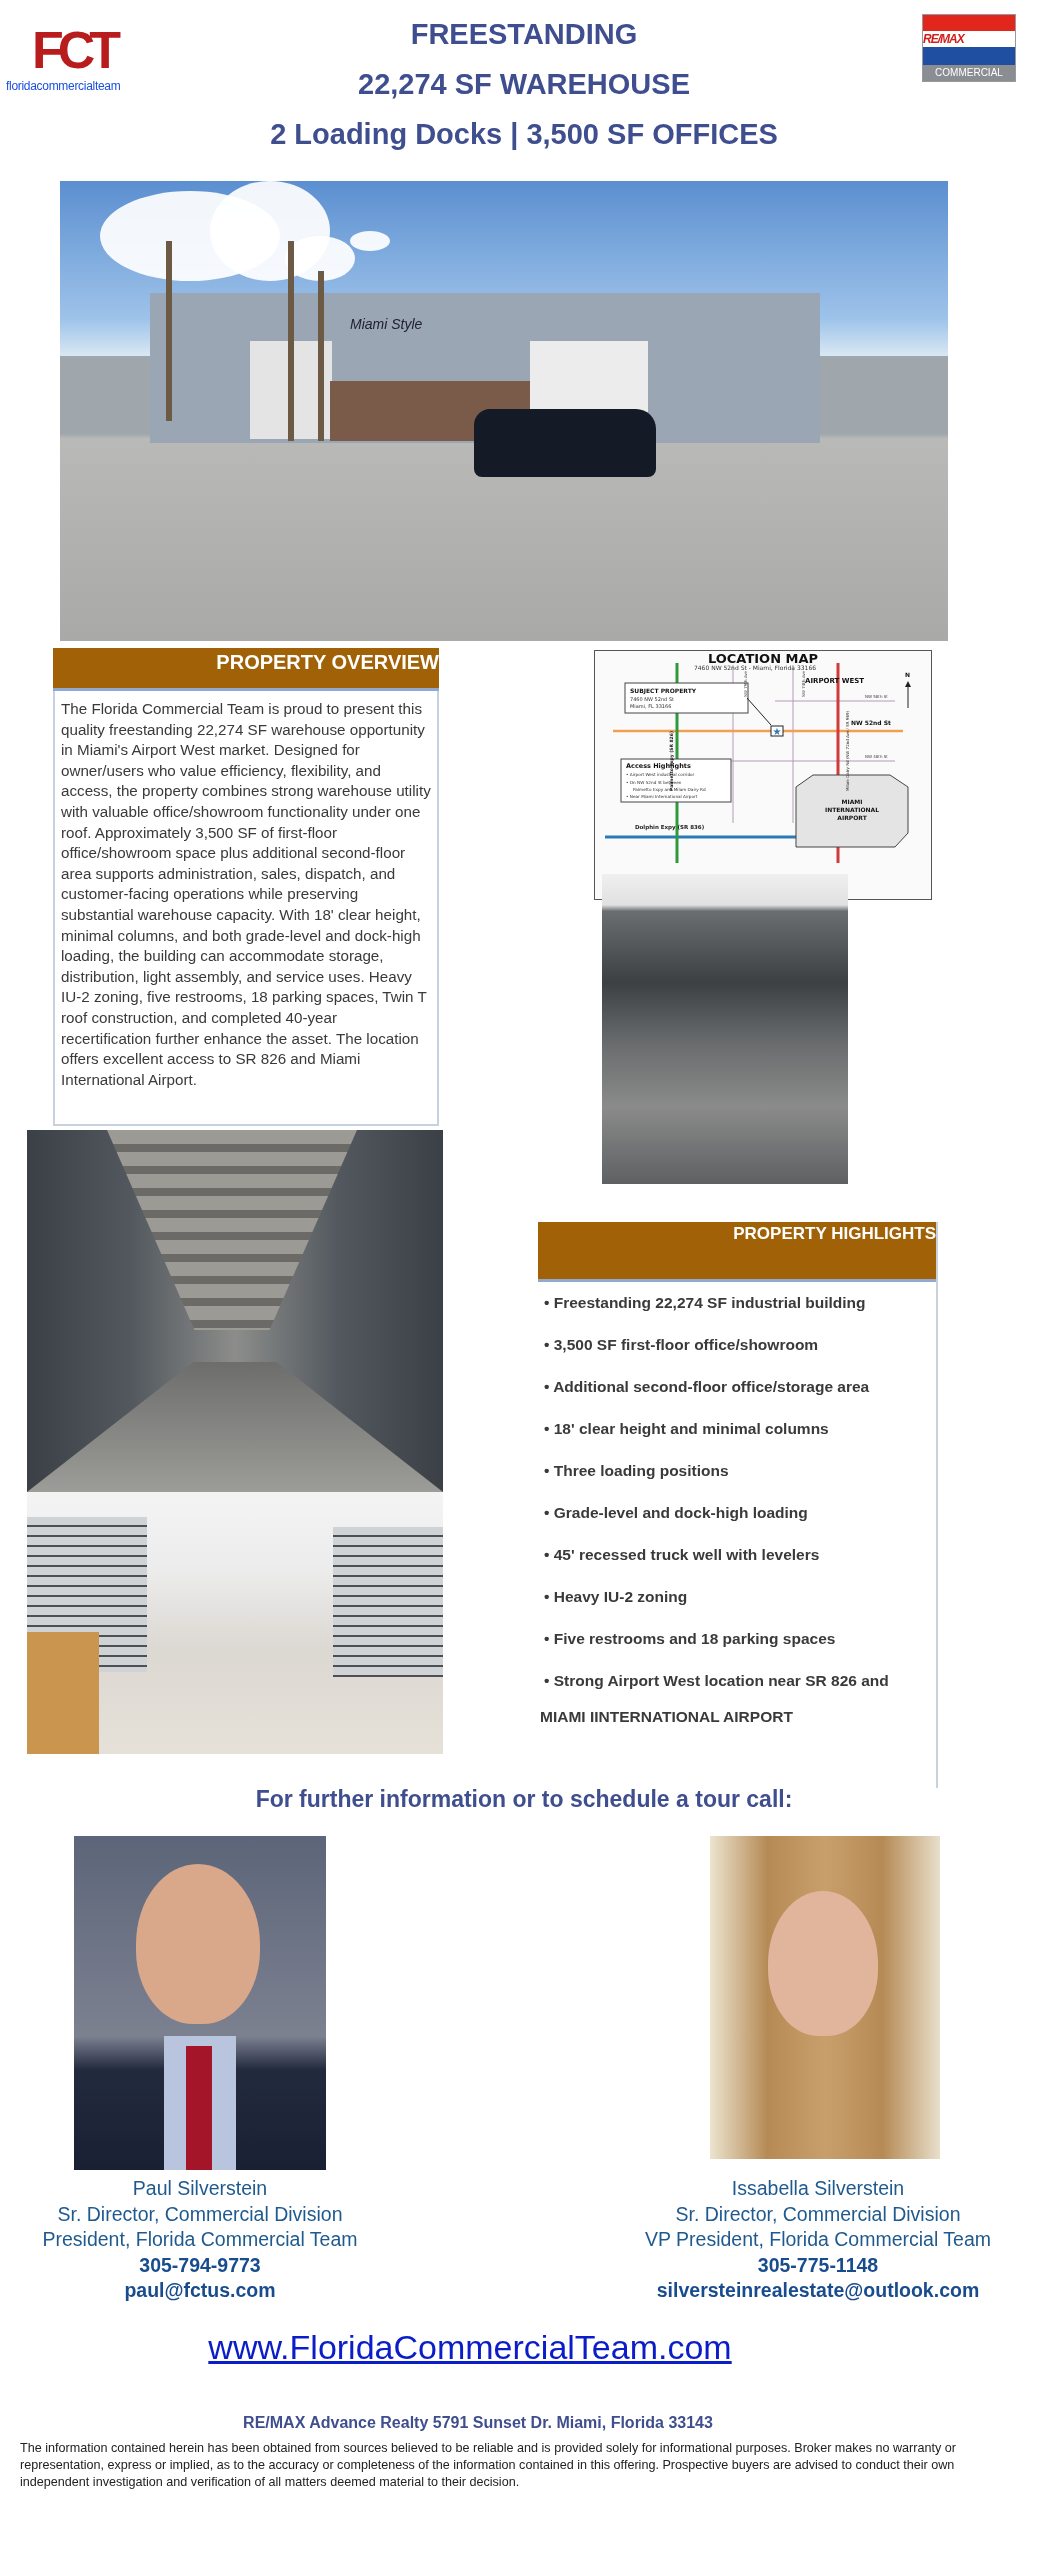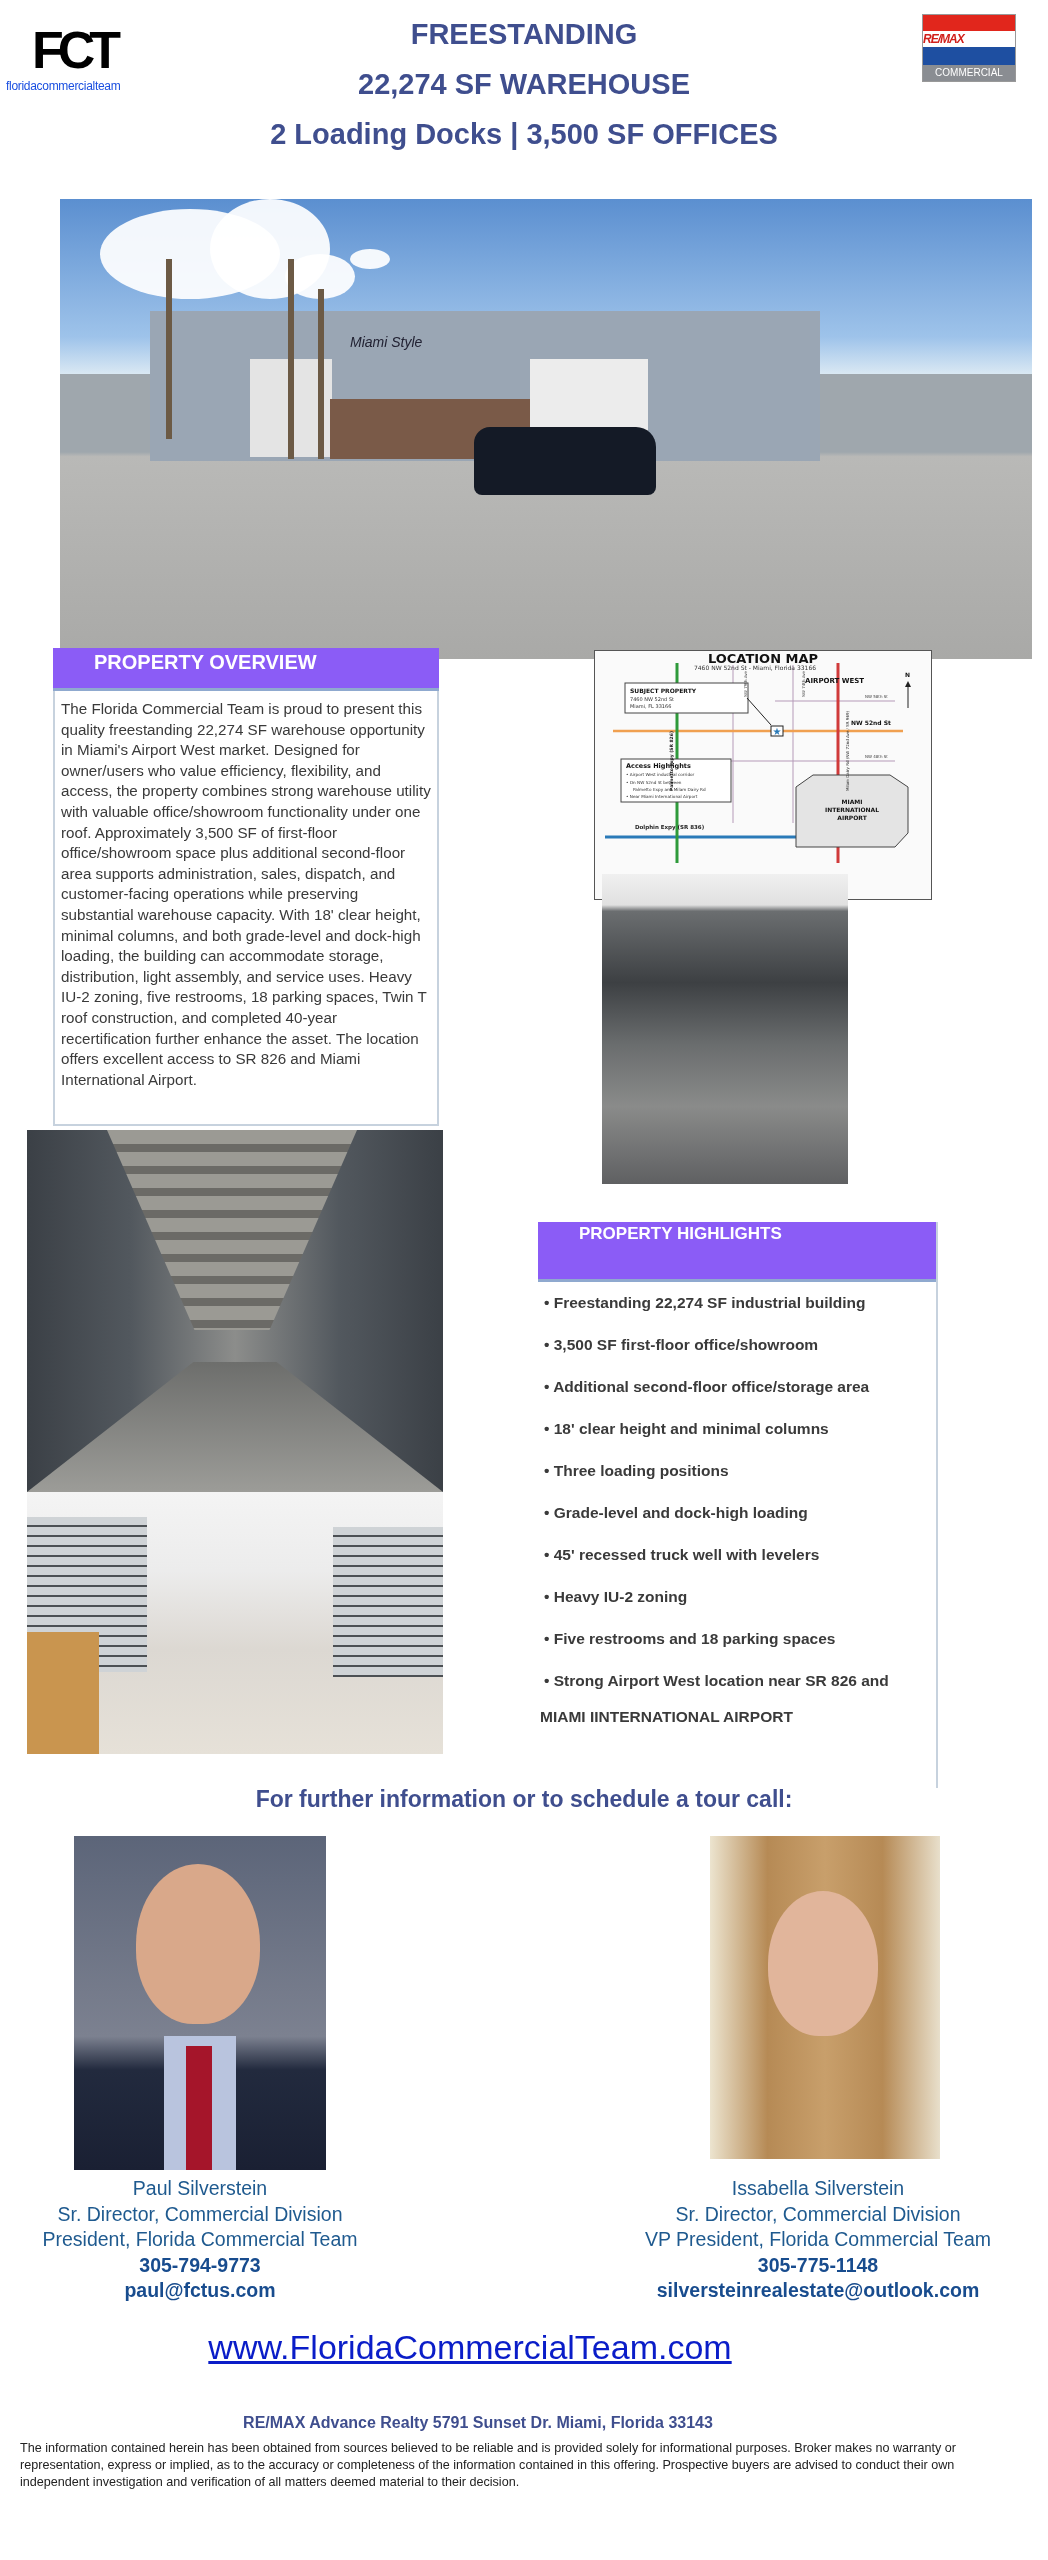--- a/index.html
+++ b/index.html
@@ -1,34 +1,34 @@
 <!DOCTYPE html>
 <html><head>
 <meta charset="utf-8">
 <style>
   html, body { margin: 0; padding: 0; background: #ffffff; }
   body { width: 1048px; height: 2560px; position: relative; overflow: hidden; font-family: "Liberation Sans", sans-serif; }
   .abs { position: absolute; }
 
   
   .fct-logo { left: 6px; top: 24px; width: 150px; height: 70px; }
-  .fct-mark { position: absolute; left: 26px; top: 0; font-family: "Liberation Sans", sans-serif; font-weight: 900; font-size: 52px; color: #000000; letter-spacing: -6px; line-height: 52px; }
+  .fct-mark { position: absolute; left: 26px; top: 0; font-family: "Liberation Sans", sans-serif; font-weight: 900; font-size: 52px; color: #b91c1c; letter-spacing: -6px; line-height: 52px; }
   .fct-sub { position: absolute; left: 0; top: 55px; font-size: 12px; color: #1a4fe0; letter-spacing: -0.3px; white-space: nowrap; }
   .title-line { left: 0; width: 1048px; text-align: center; color: #3f4e8e; font-weight: bold; }
   .t1 { top: 18px; font-size: 29px; }
   .t2 { top: 68px; font-size: 29px; }
   .t3 { top: 118px; font-size: 29px; }
   .remax { left: 922px; top: 14px; width: 92px; height: 66px; border: 1px solid #999; overflow: hidden; }
   .remax .r1 { position:absolute; left:0; top:0; width:100%; height:16px; background:#e1261c; }
   .remax .r2 { position:absolute; left:0; top:16px; width:100%; height:16px; background:#fff; text-align:left; font-size:12px; font-weight:bold; color:#d1201b; line-height:16px; letter-spacing:-1px; font-style: italic;}
   .remax .r3 { position:absolute; left:0; top:32px; width:100%; height:18px; background:#1e4fa1; }
   .remax .r4 { position:absolute; left:0; top:50px; width:100%; height:16px; background:#8a8d92; color:#fff; font-size:10px; text-align:center; line-height:16px; }
 
   
-  .photo-main { left: 60px; top: 199px; width: 972px; height: 460px; overflow: hidden;
+  .photo-main { left: 60px; top: 181px; width: 888px; height: 460px; overflow: hidden;
     background: linear-gradient(#5b8fd0 0%, #9ec3ea 30%, #d9e8f3 38%, #9fa7ad 38%, #9fa7ad 55%, #b9b9b7 56%, #a9a9a7 100%); }
   .photo-main .cloud { position:absolute; background:#fff; border-radius:50%; opacity:0.92; }
   .photo-main .bldg { position:absolute; left:90px; top:112px; width:670px; height:150px; background:#9aa6b4; }
   .photo-main .door1 { position:absolute; left:190px; top:160px; width:82px; height:98px; background:#e4e4e4; }
   .photo-main .door2 { position:absolute; left:470px; top:160px; width:118px; height:100px; background:#ececec; }
   .photo-main .brick { position:absolute; left:270px; top:200px; width:200px; height:60px; background:#7a5a48; }
   .photo-main .car { position:absolute; left:414px; top:228px; width:182px; height:68px; background:#141a26; border-radius:16px 20px 8px 8px; }
   .photo-main .palm { position:absolute; width:6px; background:#6c5a45; }
 
   .photo-dock { left: 602px; top: 874px; width: 246px; height: 310px;
@@ -38,21 +38,21 @@
   .photo-warehouse .ceil { position:absolute; left:80px; top:0; width:250px; height:200px; background: repeating-linear-gradient(180deg, #9b9a94 0 14px, #6b6a66 14px 22px); clip-path: polygon(0 0, 100% 0, 65% 100%, 35% 100%); }
   .photo-warehouse .floor { position:absolute; left:0; bottom:0; width:100%; height:130px; background: linear-gradient(#6d6e6c, #9c9c98); clip-path: polygon(40% 0, 60% 0, 100% 100%, 0 100%); }
   .photo-showroom { left: 27px; top: 1492px; width: 416px; height: 262px;
     background: linear-gradient(180deg, #f4f4f4 0%, #ececec 30%, #dcd8d2 60%, #e6e1d8 100%); }
   .photo-showroom .wallL { position:absolute; left:0; top:25px; width:120px; height:155px; background: repeating-linear-gradient(180deg, #cfd3d6 0 8px, #4c5054 8px 10px); }
   .photo-showroom .wallR { position:absolute; right:0; top:35px; width:110px; height:150px; background: repeating-linear-gradient(180deg, #cfd3d6 0 8px, #4c5054 8px 10px); }
   .photo-showroom .box { position:absolute; left:0; top:140px; width:72px; height:122px; background:#c9954f; }
 
   
   .overview { left: 53px; top: 648px; width: 382px; height: 476px; border: 2px solid #c7d2de; border-top: none; background: #fff; }
-  .panel-head { background: #8b5cf6; color: #fff; font-weight: bold; text-align: left; padding-left: 41px; }
+  .panel-head { background: #a16207; color: #fff; font-weight: bold; text-align: right; }
   .overview .panel-head { height: 40px; font-size: 20px; line-height: 28px; margin: 0 -2px; border-bottom: 3px solid #8fa9cf; }
   .overview .body { padding: 8px 6px 0 6px; font-size: 15.2px; line-height: 20.6px; color: #3a3a3a; }
 
   
   .map { left: 594px; top: 650px; width: 336px; height: 248px; border: 1px solid #555; background: #fafafa; overflow: hidden; }
 
   
   .highlights { left: 538px; top: 1198px; width: 398px; height: 566px; border-right: 2px solid #c7d2de; background: #fff; margin-top: 24px; }
   .highlights .panel-head { height: 60px; font-size: 17px; line-height: 20px; padding-top: 2px; box-sizing: border-box; border-bottom: 3px solid #8fa9cf; }
   .hl-list { list-style: none; margin: 0; padding: 0 0 0 6px; }

